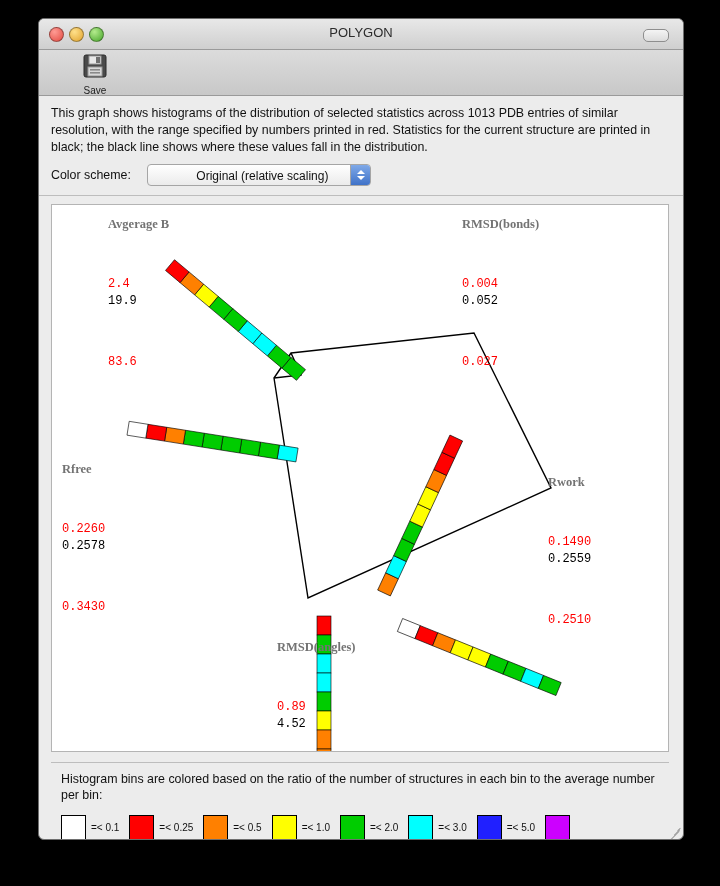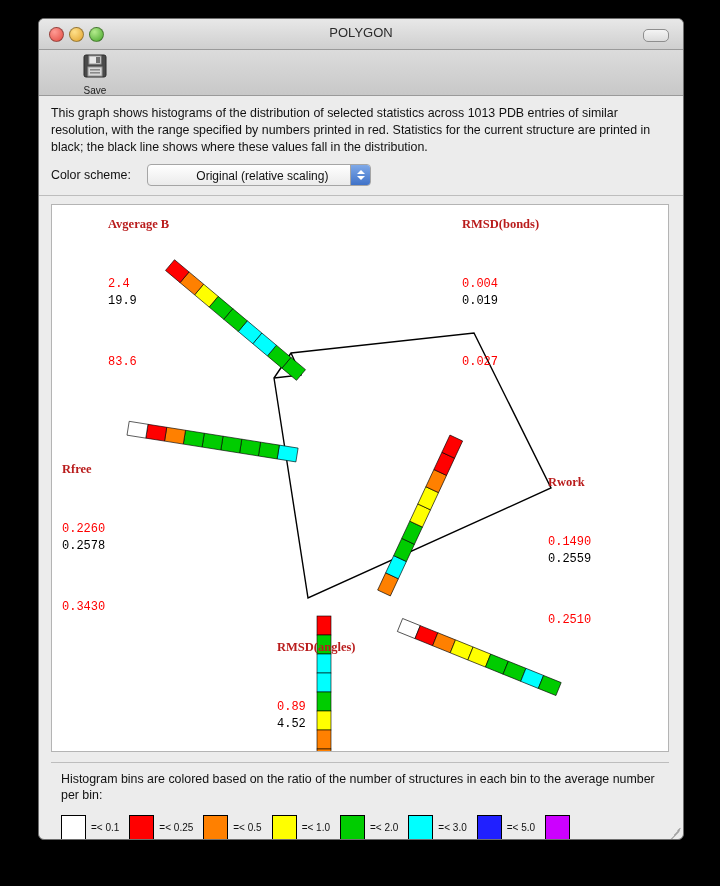--- a/index.html
+++ b/index.html
@@ -153,21 +153,21 @@
     border: 1px solid #b4b4b4;
     box-sizing: border-box;
     overflow: hidden;
   }
   #plot-svg { position: absolute; left: 0; top: 0; }
 
   .axis-block { position: absolute; }
   .axis-title {
     font-weight: bold;
     font-size: 12.5px;
-    color: #b91c1c;
+    color: #737373;
     font-family: "Liberation Serif", serif;
     white-space: nowrap;
   }
   .val-red {
     color: #ff0000;
     font-size: 12px;
     font-family: "Liberation Mono", monospace;
     line-height: 17px;
     margin-top: 44px;
   }
@@ -335,21 +335,21 @@
     <div class="axis-block" style="left:56px; top:12px;">
       <div class="axis-title">Avgerage B</div>
       <div class="val-red">2.4</div>
       <div class="val-black">19.9</div>
       <div class="val-red">83.6</div>
     </div>
 
     <div class="axis-block" style="left:410px; top:12px;">
       <div class="axis-title">RMSD(bonds)</div>
       <div class="val-red">0.004</div>
-      <div class="val-black">0.019</div>
+      <div class="val-black">0.052</div>
       <div class="val-red">0.027</div>
     </div>
 
     <div class="axis-block" style="left:496px; top:270px;">
       <div class="axis-title">Rwork</div>
       <div class="val-red">0.1490</div>
       <div class="val-black">0.2559</div>
       <div class="val-red">0.2510</div>
     </div>
 

